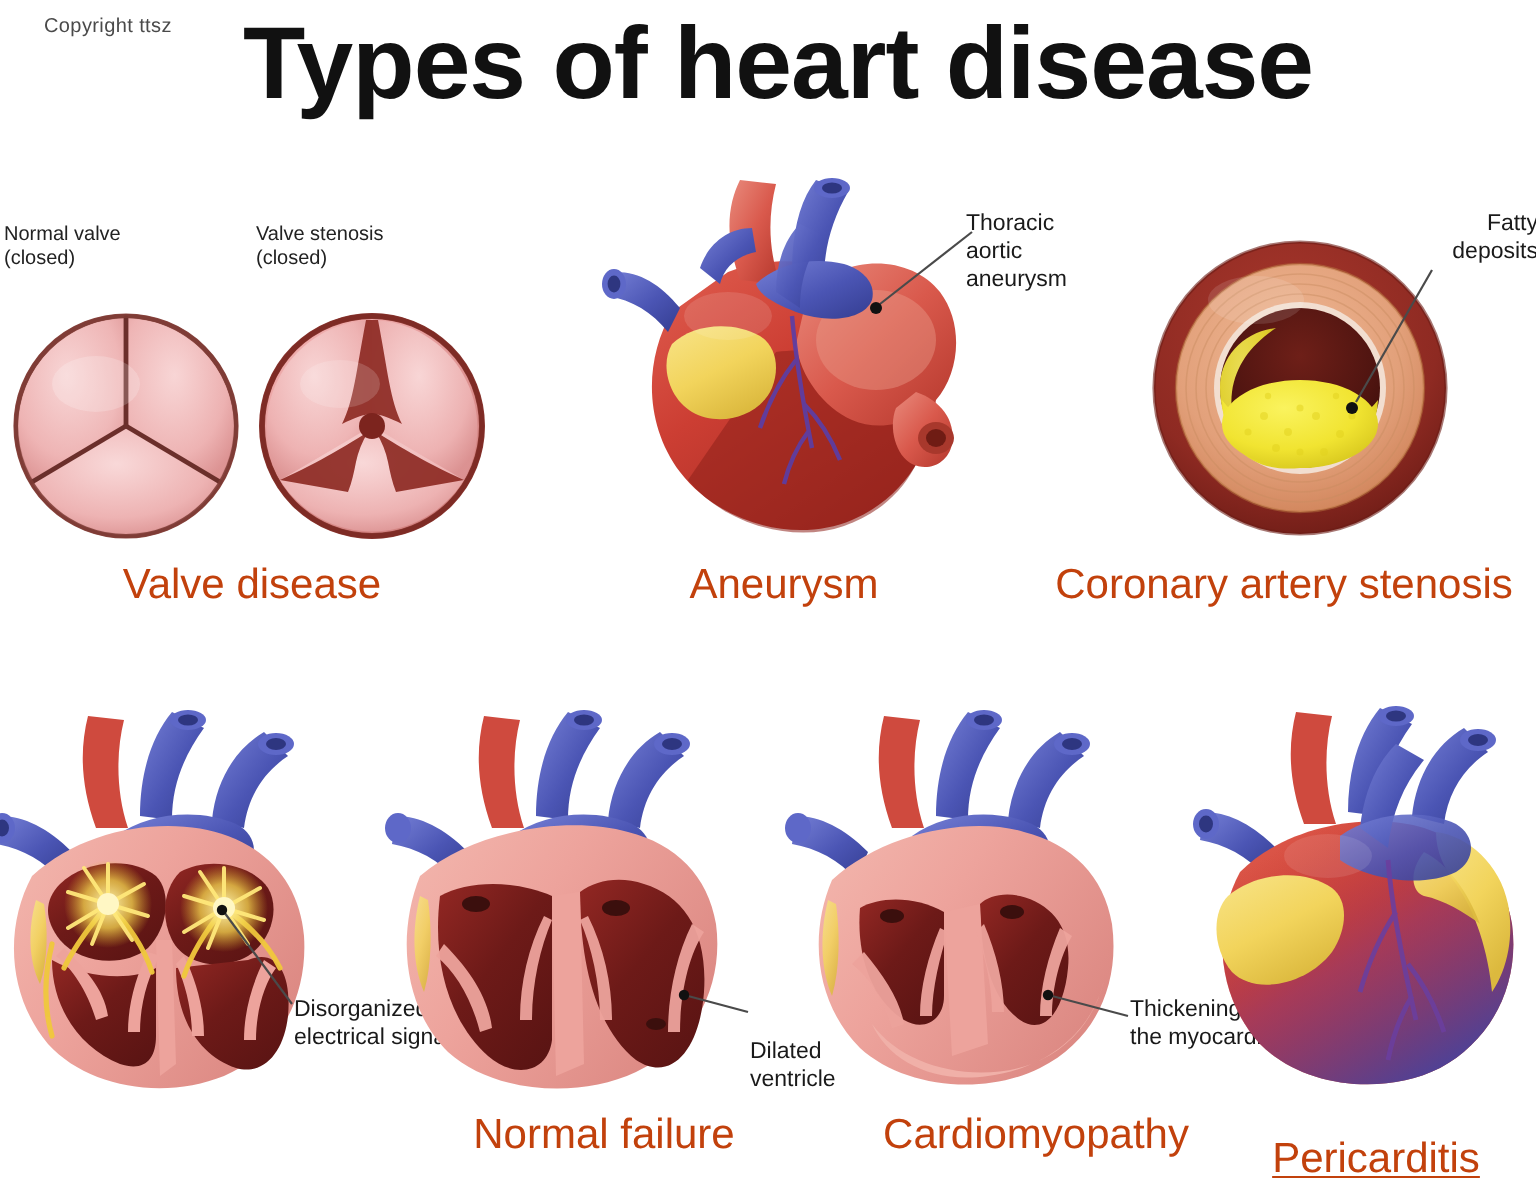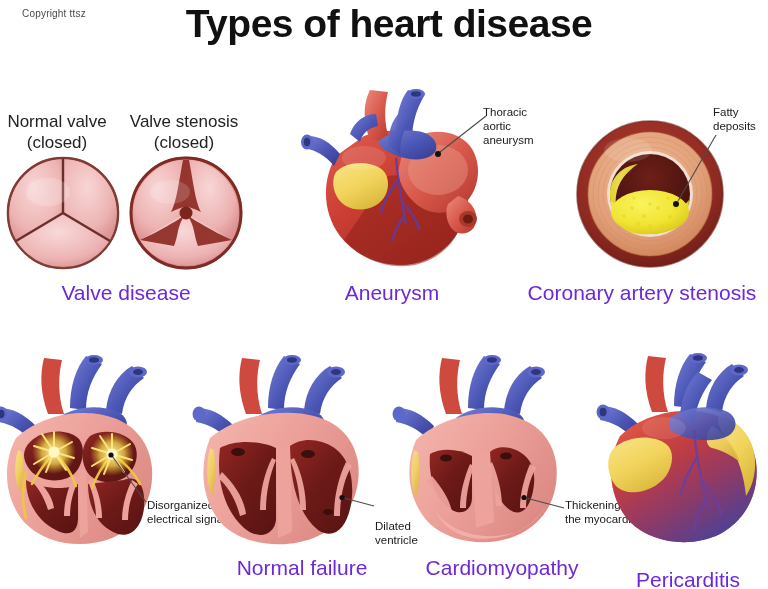--- a/index.html
+++ b/index.html
@@ -20,39 +20,39 @@
     position: absolute;
     left: 22px; top: 8px;
     font-size: 10px;
     color: #4a4a4a;
     letter-spacing: .2px;
   }
   .main-title {
     position: absolute;
     left: 10px; right: 0; top: 2px;
     text-align: center;
-    font-size: 39px;
+    font-size: 51px;
     font-weight: bold;
     letter-spacing: -0.5px;
     color: #111;
   }
 
   .caption {
     position: absolute;
     font-size: 21px;
-    color: #6d28d9;
+    color: #c2410c;
     white-space: nowrap;
     text-align: center;
   }
   .sublabel {
     position: absolute;
-    font-size: 17px;
+    font-size: 10px;
     line-height: 1.22;
     color: #222;
-    text-align: center;
+    text-align: left;
     white-space: pre-line;
   }
   .annot {
     position: absolute;
     font-size: 11.5px;
     line-height: 1.22;
     color: #1a1a1a;
     white-space: pre-line;
   }
   .annot.left { text-align: left; }
@@ -279,21 +279,21 @@
         <circle cx="74" cy="110" r="1.8"></circle>
           <circle cx="58" cy="82" r="1.6"></circle>
           <circle cx="92" cy="82" r="1.6"></circle>
       </g>
       <circle cx="74" cy="78" r="62" fill="none" stroke="#b8763f" stroke-width="1.2" opacity=".5"></circle>
       <circle cx="74" cy="78" r="73" fill="none" stroke="#6d1c16" stroke-width="1.6" opacity=".6"></circle>
       <ellipse cx="52" cy="34" rx="24" ry="12" fill="#ffffff" opacity=".12"></ellipse>
     </svg>
   </div>
 
-  <div class="annot left" style="left:713px; top:105px; width:56px;">Fatty
+  <div class="annot left" style="left:713px; top:105px; width:56px;text-align:right;">Fatty
 deposits</div>
   <svg class="fig" style="left:662px; top:133px;" width="58" height="80">
     <line class="leader" x1="54" y1="2" x2="16" y2="68"></line>
     <circle class="leaderdot" cx="14" cy="71" r="3"></circle>
   </svg>
 
   <div class="caption" style="left:516px; top:281px; width:252px;">Coronary artery stenosis</div>
 
   <div class="fig" style="left:-4px; top:352px;">
     <svg width="180" height="196" viewBox="0 0 180 196">
@@ -456,21 +456,21 @@
     </svg>
   </div>
 
   <div class="annot left" style="left:565px; top:498px; width:110px;">Thickening of
 the myocardium</div>
   <svg class="fig" style="left:518px; top:494px;" width="50" height="26">
     <line class="leader" x1="46" y1="14" x2="8" y2="4"></line>
     <circle class="leaderdot" cx="6" cy="3.5" r="2.6"></circle>
   </svg>
 
-  <div class="caption" style="left:404px; top:556px; width:196px;">Cardiomyopathy</div>
+  <div class="caption" style="left:420px; top:556px; width:196px;">Cardiomyopathy</div>
 
   <div class="fig" style="left:594px; top:352px;">
     <svg width="178" height="196" viewBox="0 0 178 196">
 
       <path d="M58 60 C50 38 50 20 54 4 L72 6 C68 22 68 42 74 60 Z" fill="#cf4a3e"></path>
       <path d="M80 54 C80 32 86 14 96 2 L112 10 C102 24 96 38 96 56 Z" fill="url(#gVein)"></path>
       <ellipse cx="104" cy="6" rx="9" ry="5" fill="#5e68c8"></ellipse>
       <ellipse cx="104" cy="6" rx="5" ry="2.8" fill="#2e3680"></ellipse>
       <path d="M112 56 C114 36 124 20 138 12 L150 24 C138 32 130 44 128 60 Z" fill="url(#gVein)"></path>
       <ellipse cx="145" cy="18" rx="9" ry="5.5" fill="#5e68c8"></ellipse>

